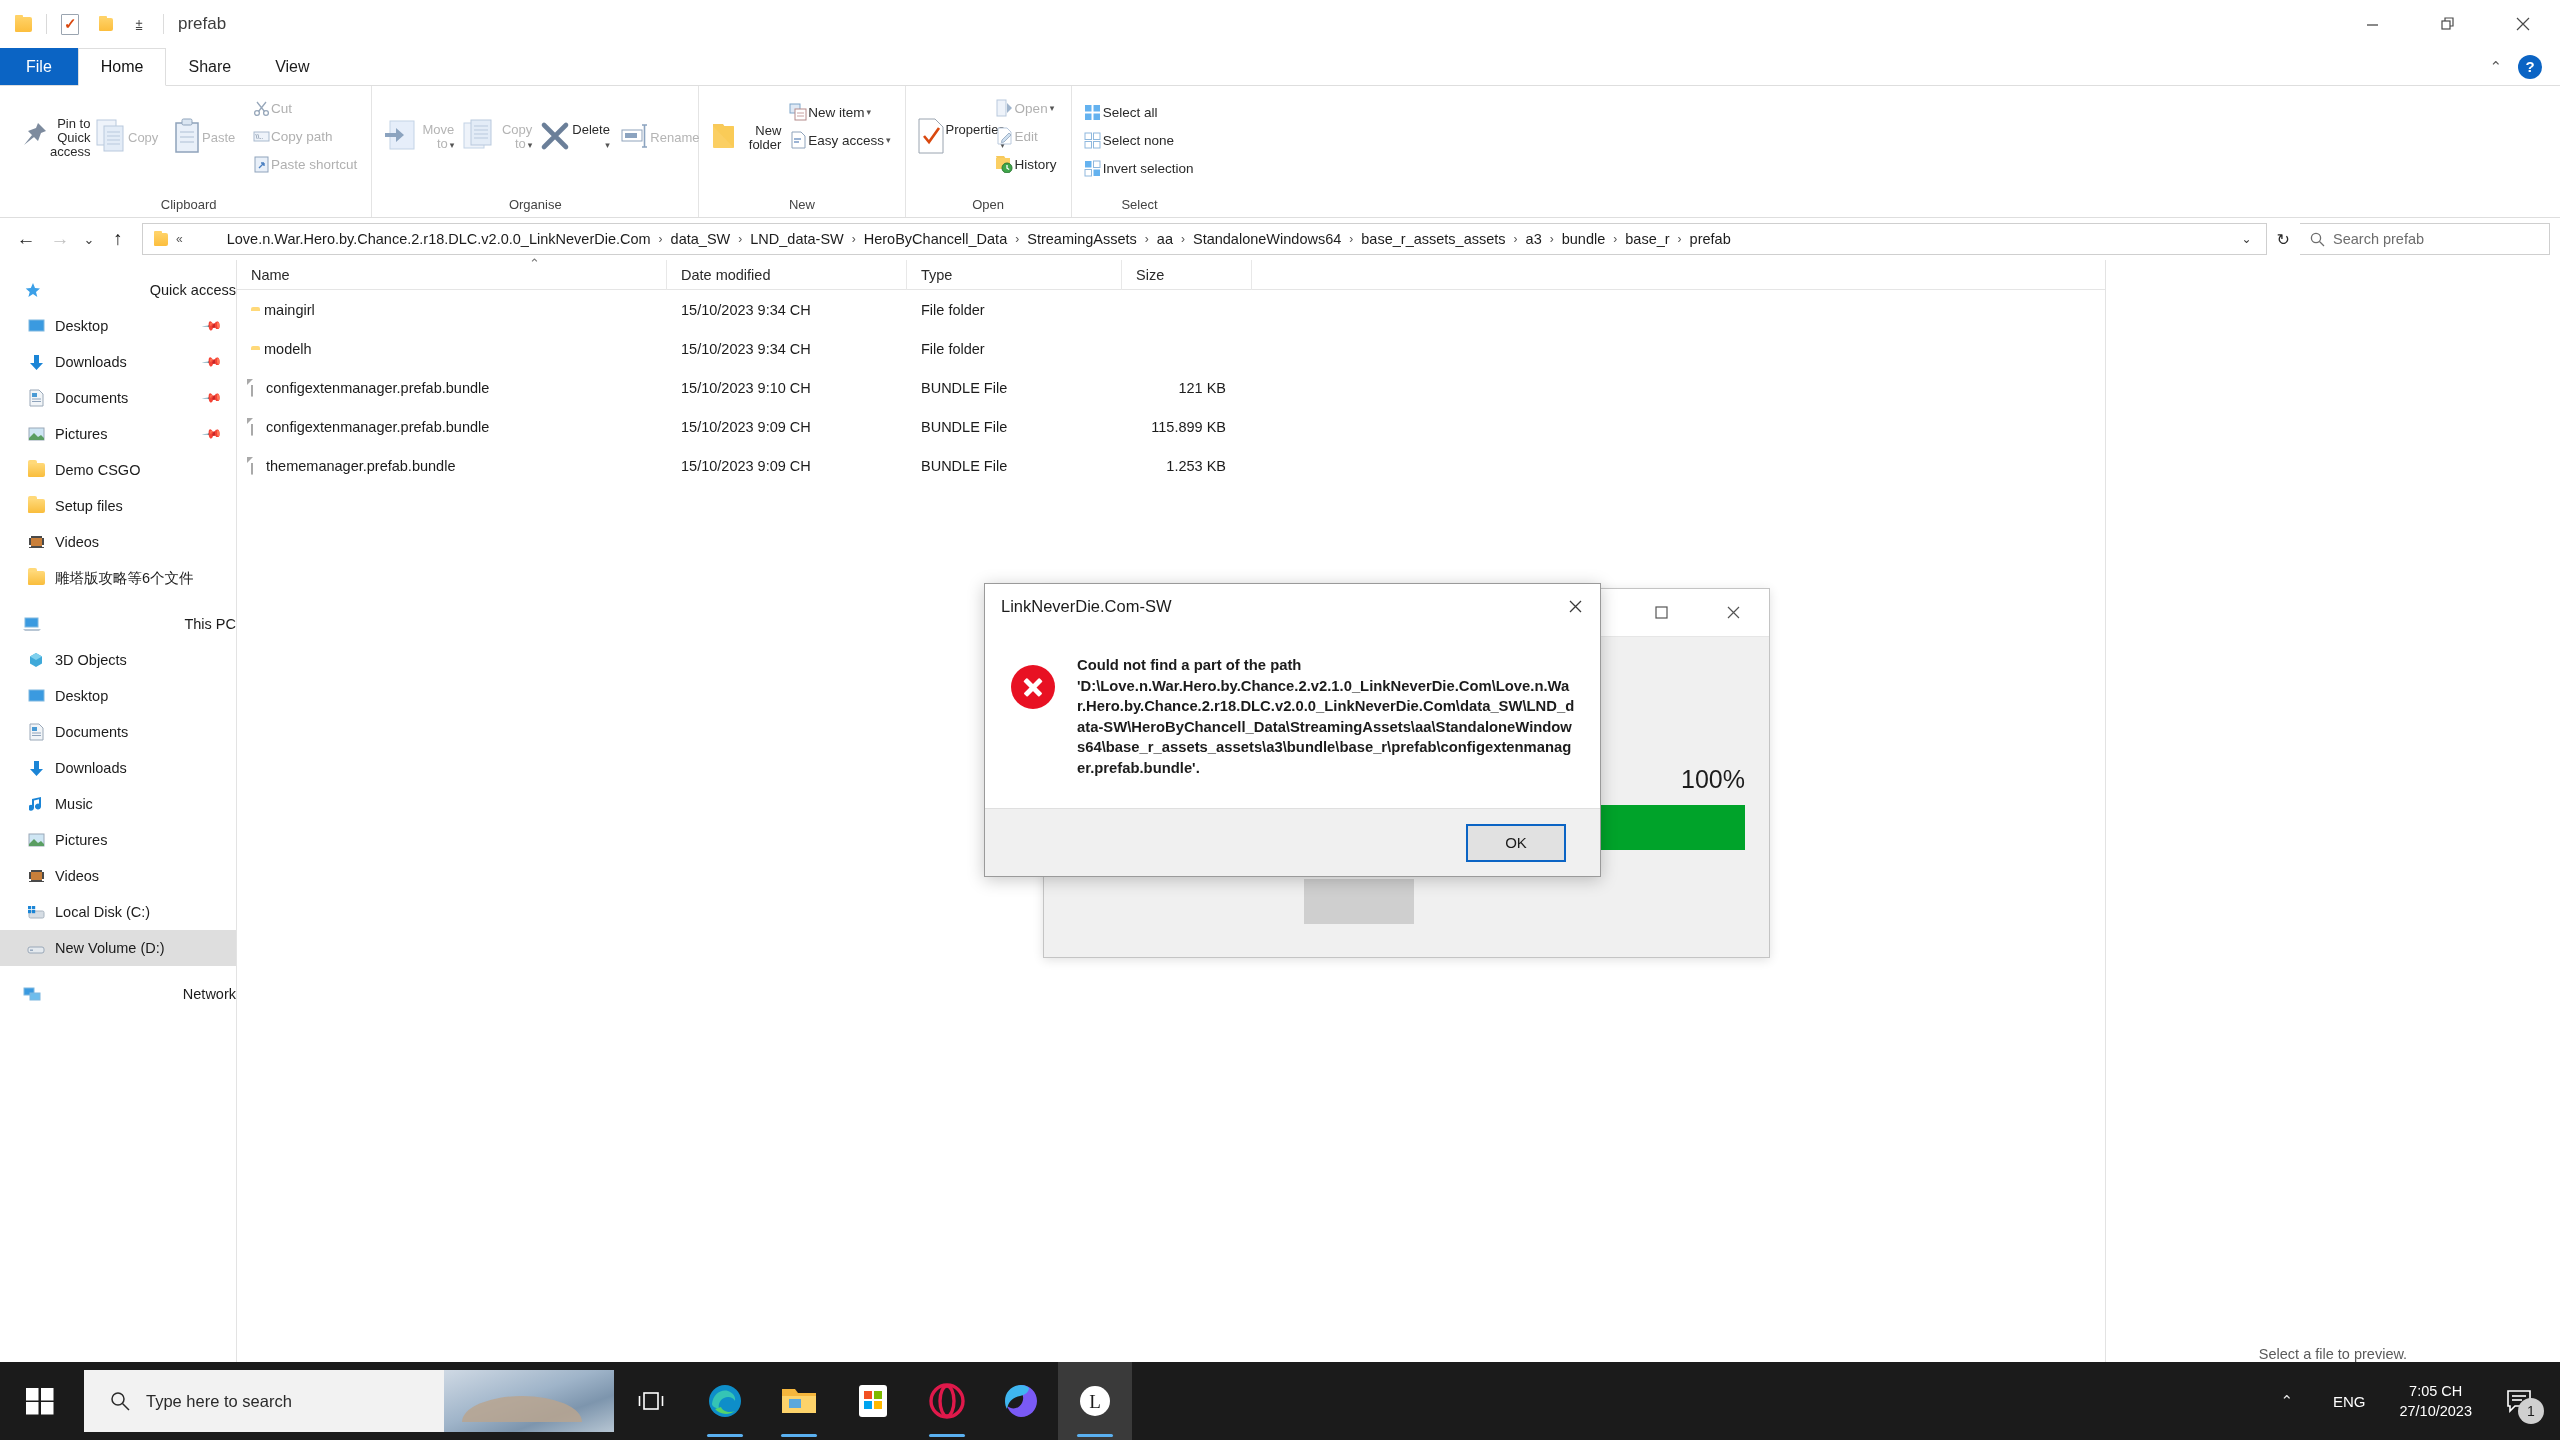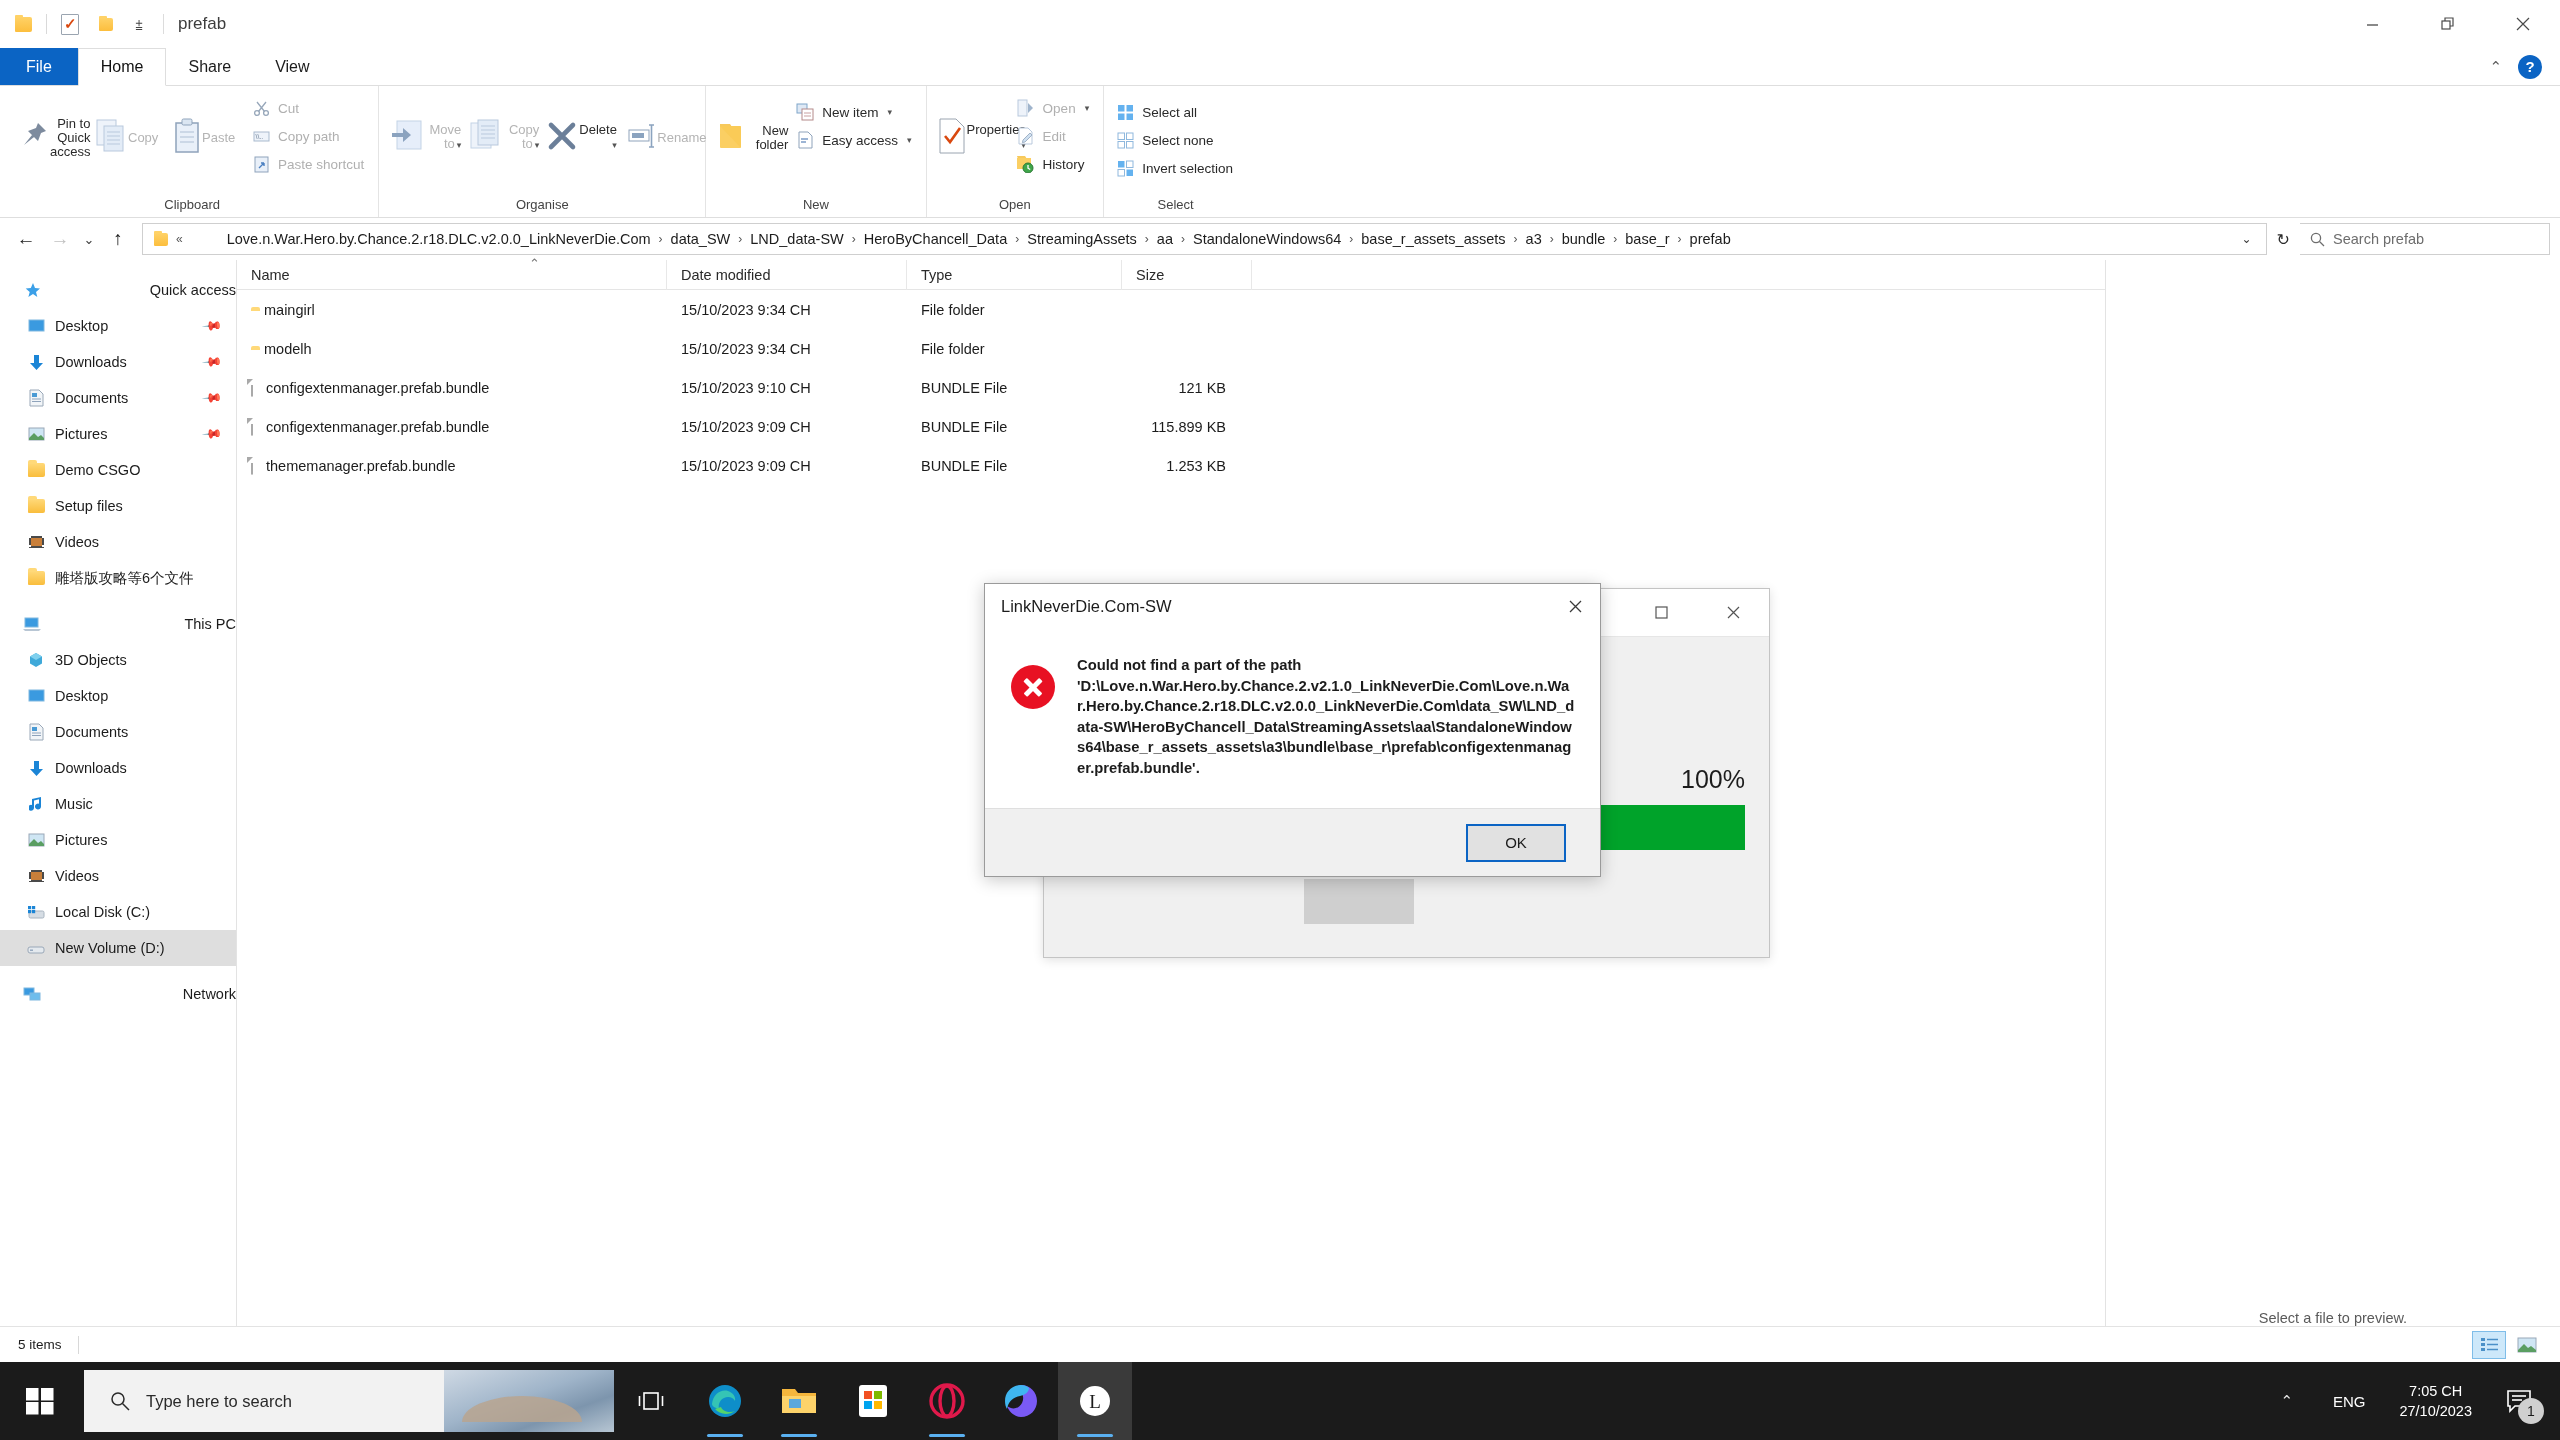--- a/index.html
+++ b/index.html
@@ -105,21 +105,21 @@
   .bigbtn {
     width: 76px; display: flex; flex-direction: row; align-items: center;
     padding: 4px 2px; font-size: 13px; color: #2a2a2a; text-align: right;
     line-height: 14px; min-height: 88px;
   }
   .bigbtn.dim { color: #b4b4b4; }
   .bigbtn .ic { height: 46px; display: flex; align-items: center; justify-content: center; }
   .bigbtn .lbl { margin-top: 3px; }
   .smallcol { display: flex; flex-direction: column; padding-top: 2px; }
   .smallbtn {
-    display: flex; align-items: center; gap: 7px;
+    display: flex; align-items: center; 
     font-size: 13.5px; color: #2a2a2a; padding: 3px 6px 3px 3px;
     height: 28px; white-space: nowrap;
   }
   .smallbtn.dim { color: #b0b0b0; }
   .smallbtn .sic { width: 20px; height: 20px; display:flex; align-items:center; justify-content:center; }
   .caret { font-size: 9px; color:#555; margin-left: 2px; }
 
   
   .addressrow {
     height: 42px; display: flex; align-items: center;
@@ -980,46 +980,20 @@
         <div class="cell type">BUNDLE File</div>
         <div class="cell size">1.253 KB</div>
       </div>
     </div>
 
     <div class="previewpane">
       <span>Select a file to preview.</span>
     </div>
   </div>
 
-  <div class="statusbar">
-    <span>5 items</span>
-    <span class="status-sep"></span>
-    <div class="viewbtns">
-      <div class="viewbtn active">
-        <svg width="19" height="16" viewBox="0 0 19 16">
-          <g fill="#4a90c8">
-              <rect x="1" y="1" width="4" height="3"></rect>
-              <rect x="1" y="6" width="4" height="3"></rect>
-              <rect x="1" y="11" width="4" height="3"></rect>
-            </g>
-          <g stroke="#4a90c8" stroke-width="1.5">
-              <line x1="7" y1="2.5" x2="18" y2="2.5"></line>
-              <line x1="7" y1="7.5" x2="18" y2="7.5"></line>
-              <line x1="7" y1="12.5" x2="18" y2="12.5"></line>
-            </g>
-        </svg>
-      </div>
-      <div class="viewbtn">
-        <svg width="20" height="16" viewBox="0 0 20 16">
-          <rect x="1" y="1" width="18" height="14" fill="#cfe6f4" stroke="#9aa8b8"></rect>
-          <path d="M1 13l6-6 4 4 3-2 5 4v2H1z" fill="#5a9e62"></path>
-        </svg>
-      </div>
-    </div>
-  </div>
 </div>
 
 <div id="bgwin">
   <div class="bg-title">
     <div class="bg-wc">
       <svg width="15" height="15" viewBox="0 0 15 15" fill="none" stroke="currentColor" stroke-width="1.2">
           <rect x="2" y="2" width="11" height="11"></rect>
         </svg>
     </div>
     <div class="bg-wc">

